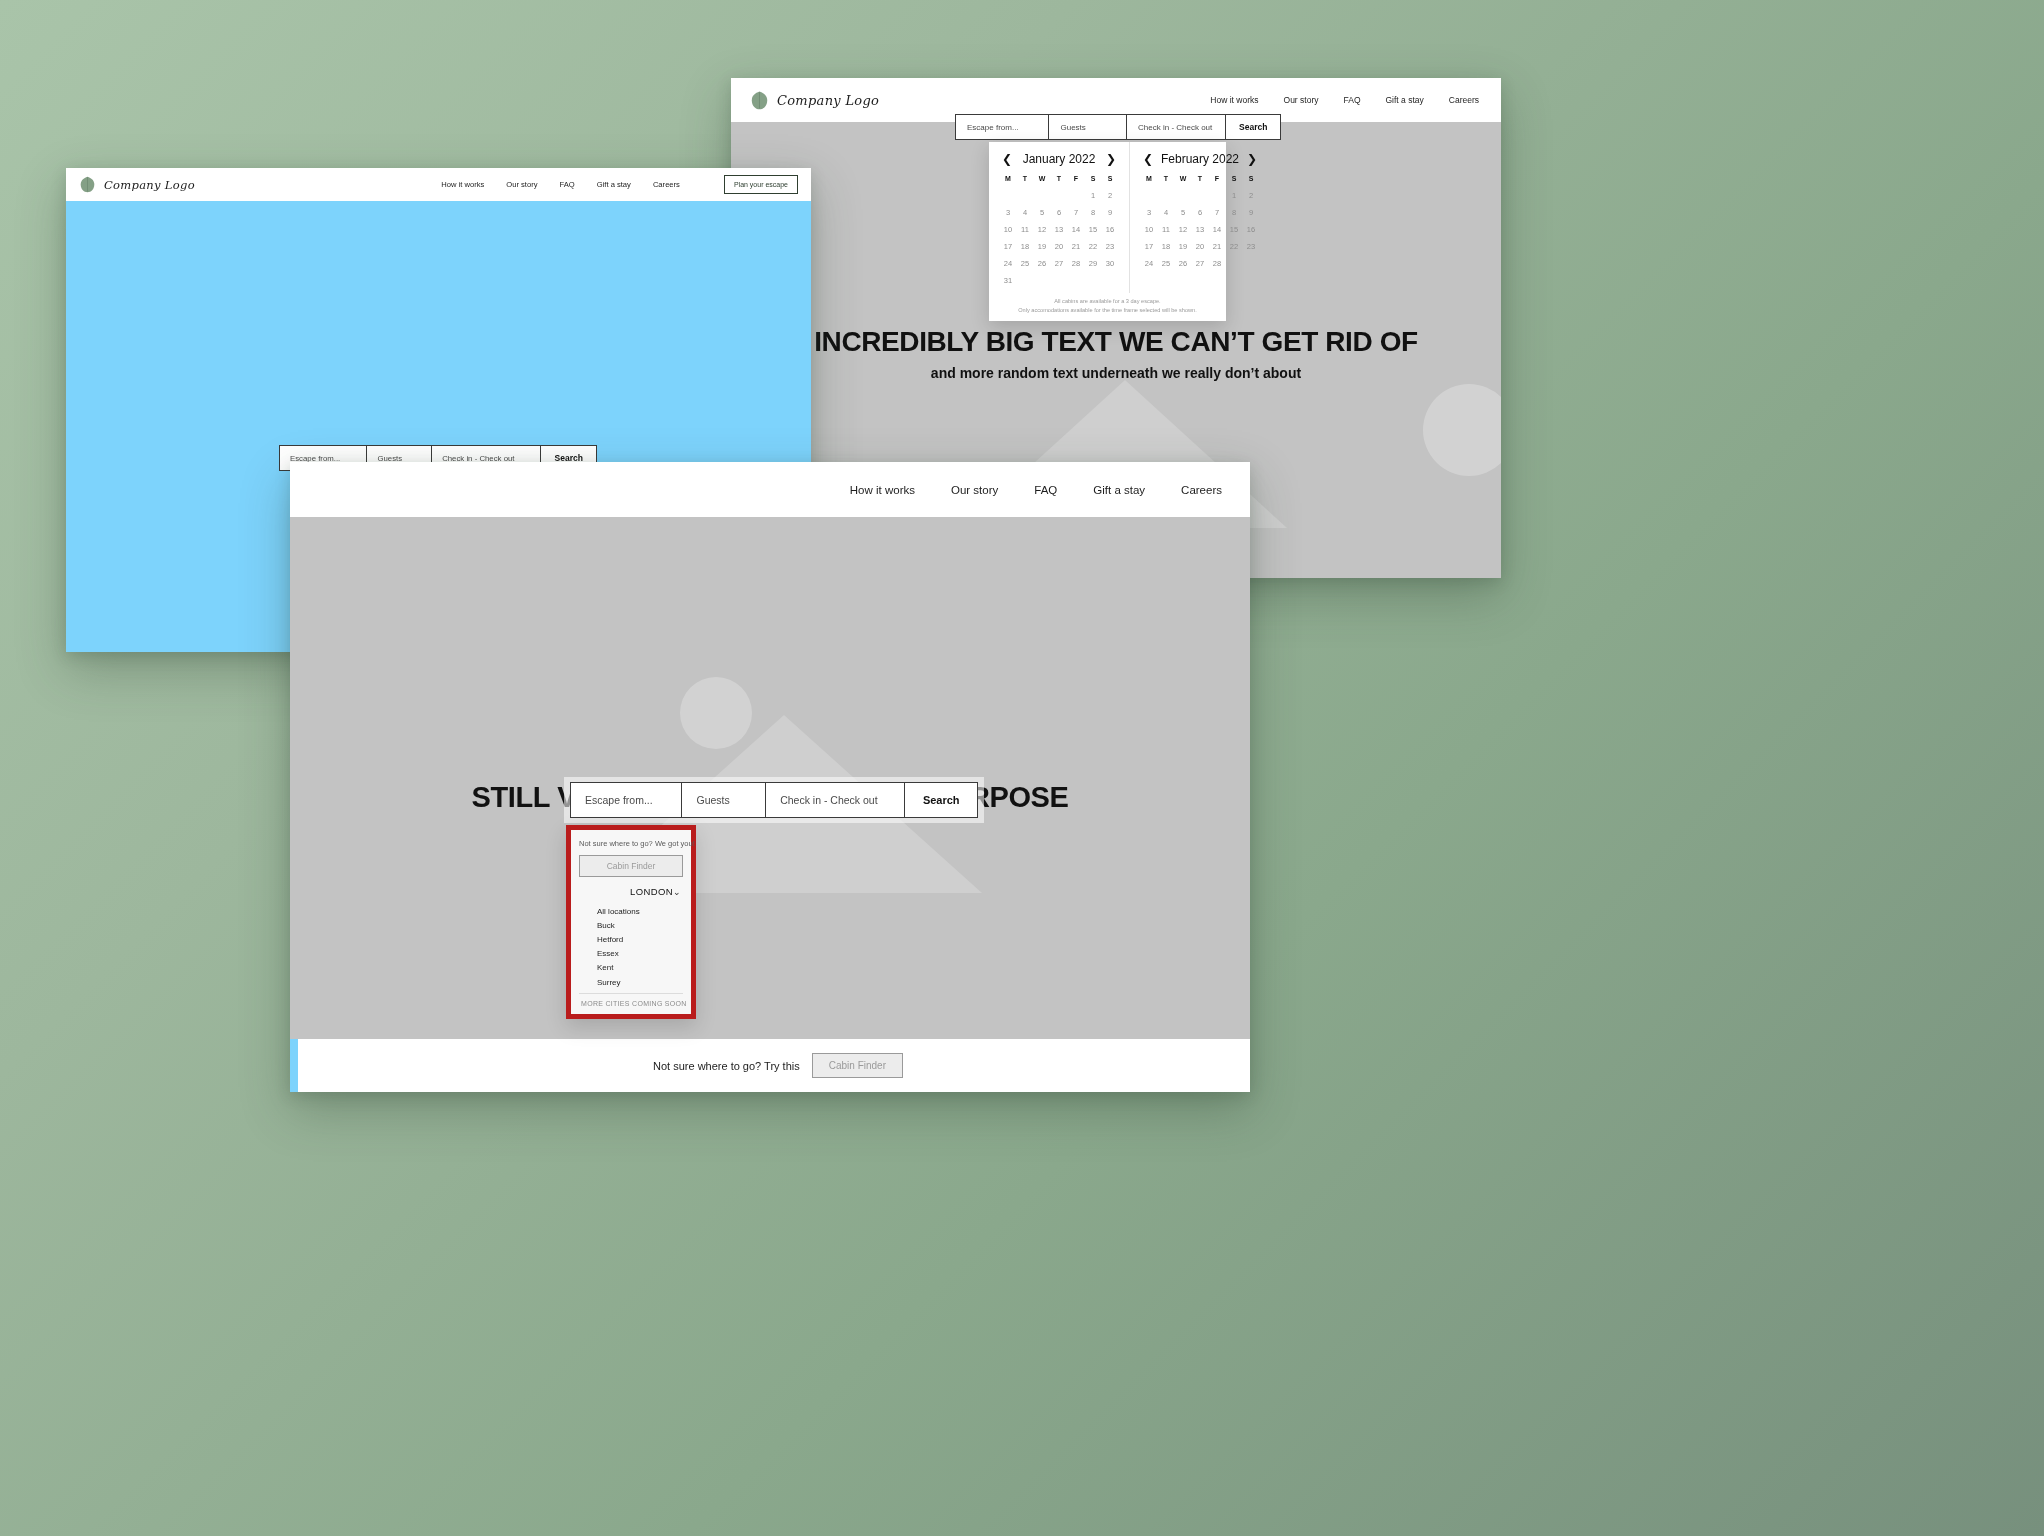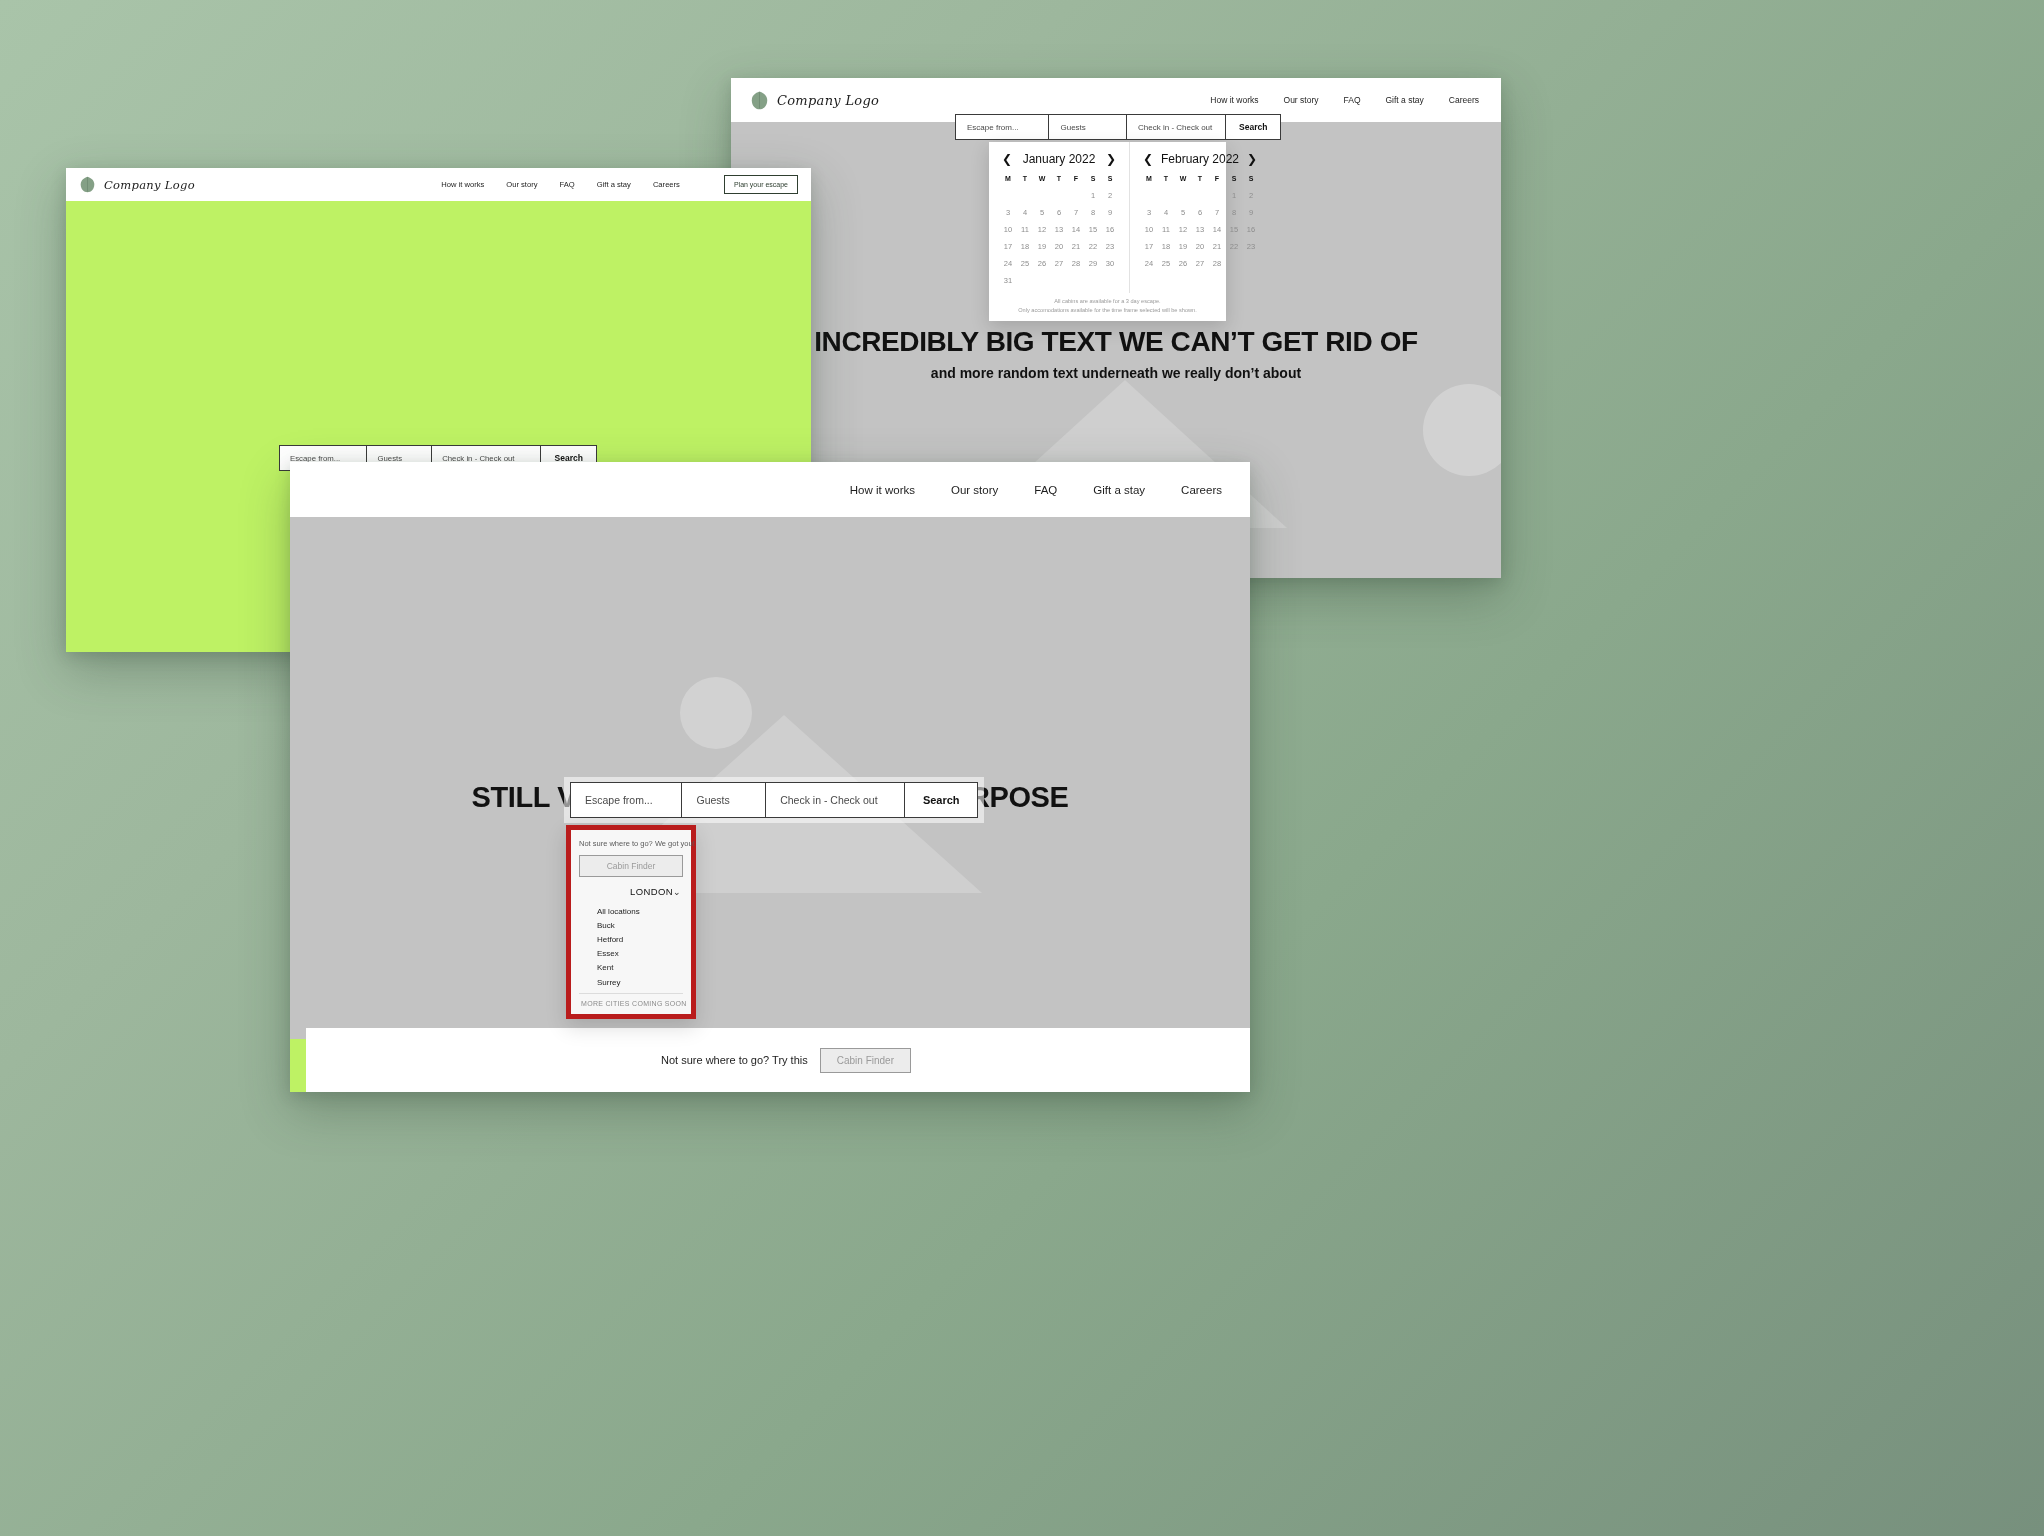--- a/index.html
+++ b/index.html
@@ -12,21 +12,21 @@
 
   body {
     font-family: "Liberation Sans", sans-serif;
     background: linear-gradient(135deg, #a9c4a9 0%, #9db79d 30%, #8aa88c 62%, #77907d 100%);
     position: relative;
   }
 
   
   .panel {
     position: absolute;
-    background: #bef264;
+    background: #7dd3fc;
     box-shadow: 0 18px 46px rgba(40,60,44,.30), 0 4px 14px rgba(40,60,44,.18);
     overflow: hidden;
   }
 
   
   .topbar {
     background: #fff;
     display: flex;
     align-items: center;
     justify-content: space-between;
@@ -323,21 +323,21 @@
   #panel3 .searchbar {
     position: absolute; left: 280px; top: 320px; width: 408px; height: 36px;
   }
   #panel3 .searchcell { font-size: 10.5px; padding: 0 14px; }
   #panel3 .searchcell.c1 { width: 112px; }
   #panel3 .searchcell.c2 { width: 84px; }
   #panel3 .searchcell.c3 { width: 140px; }
   #panel3 .searchcell.btn { width: 72px; padding: 0; font-size: 11px; }
   #panel3 .cfpanel { left: 276px; top: 363px; }
   #panel3 .bottomstrip {
-    position: absolute; left: 16px; bottom: 0; width: 100%; height: 64px; align-items: center;
+    position: absolute; left: 8px; bottom: 0; width: 100%; height: 53px; align-items: center;
   }
   #panel3 .bottomstrip .txt { font-size: 11px; }
   #panel3 .bottomstrip .ghostbtn { font-size: 10px; padding: 6px 16px; }
 </style>
 </head>
 <body>
 
 <section class="panel" id="panel2">
 
   <div class="topbar">

